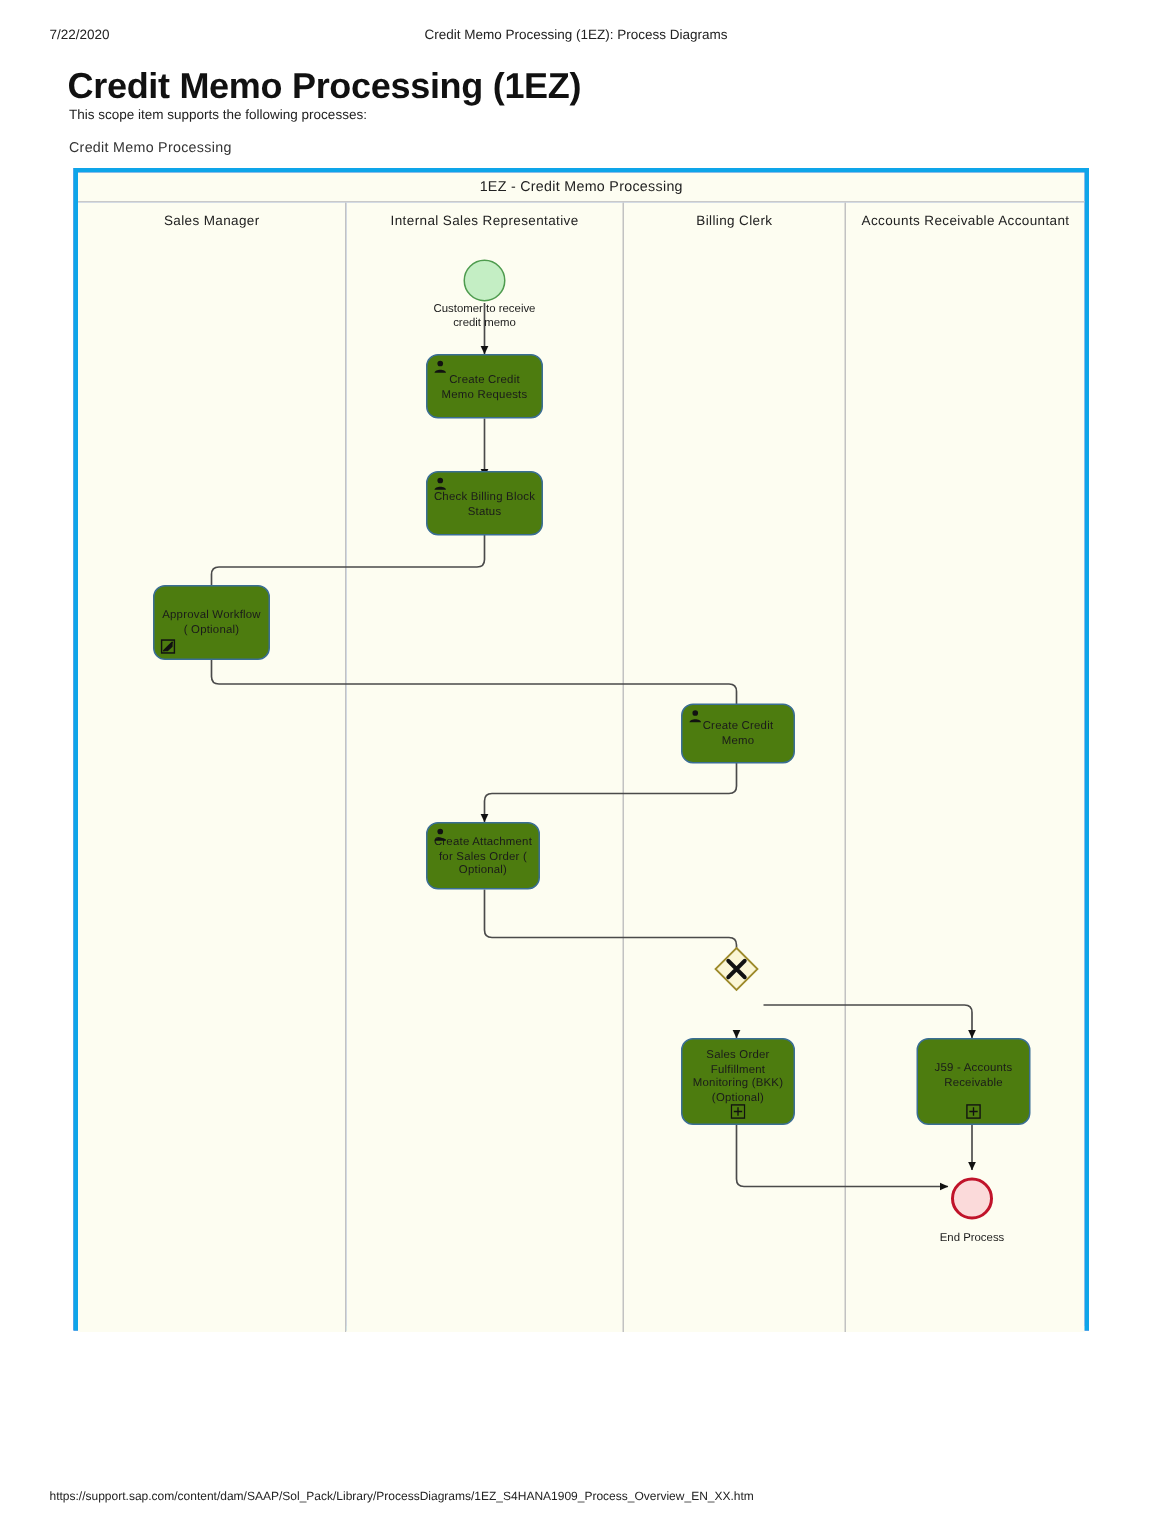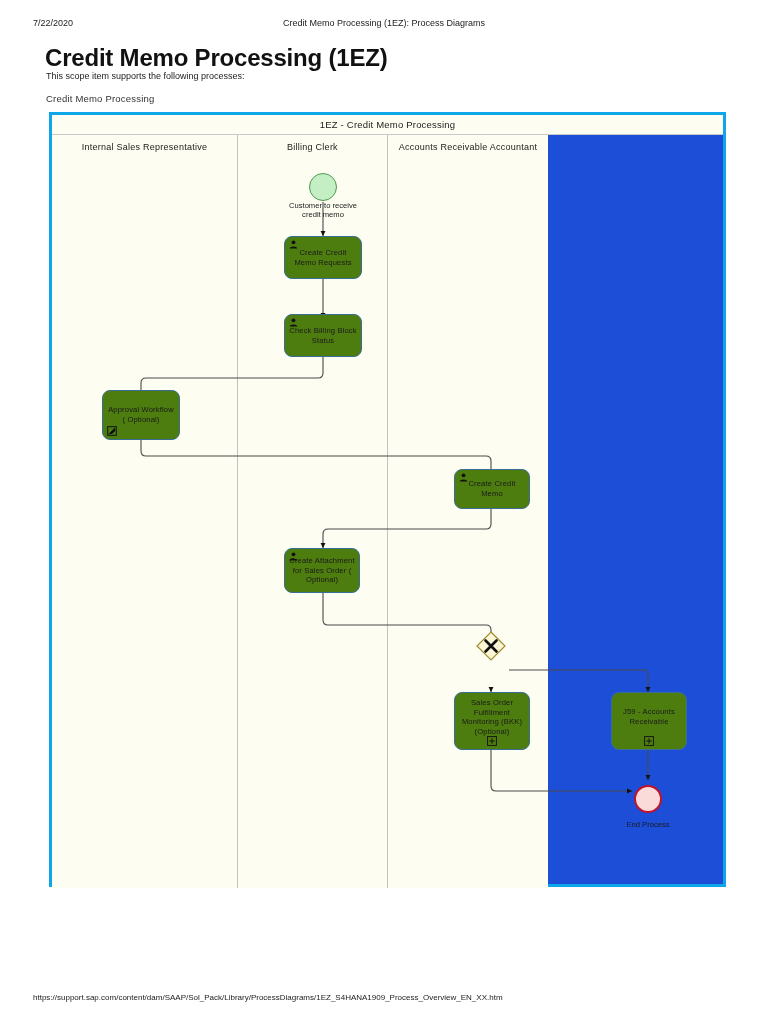--- a/index.html
+++ b/index.html
@@ -212,20 +212,23 @@
   <span class="ph-title">Credit Memo Processing (1EZ): Process Diagrams</span>
 </div>
 
 <div class="page-title">Credit Memo Processing (1EZ)</div>
 <div class="intro-line">This scope item supports the following processes:</div>
 <div class="process-name">Credit Memo Processing</div>
 
 <div class="pool">
   <div class="pool-header">1EZ - Credit Memo Processing</div>
   <div class="lanes">
+    <div class="lane" style="width:181px">
+      <div class="lane-label">Sales Manager</div>
+    </div>
     <div class="lane" style="width:186px">
       <div class="lane-label">Internal Sales Representative</div>
     </div>
     <div class="lane" style="width:150px">
       <div class="lane-label">Billing Clerk</div>
     </div>
     <div class="lane" style="width:160px">
       <div class="lane-label">Accounts Receivable Accountant</div>
     </div>
   </div>

